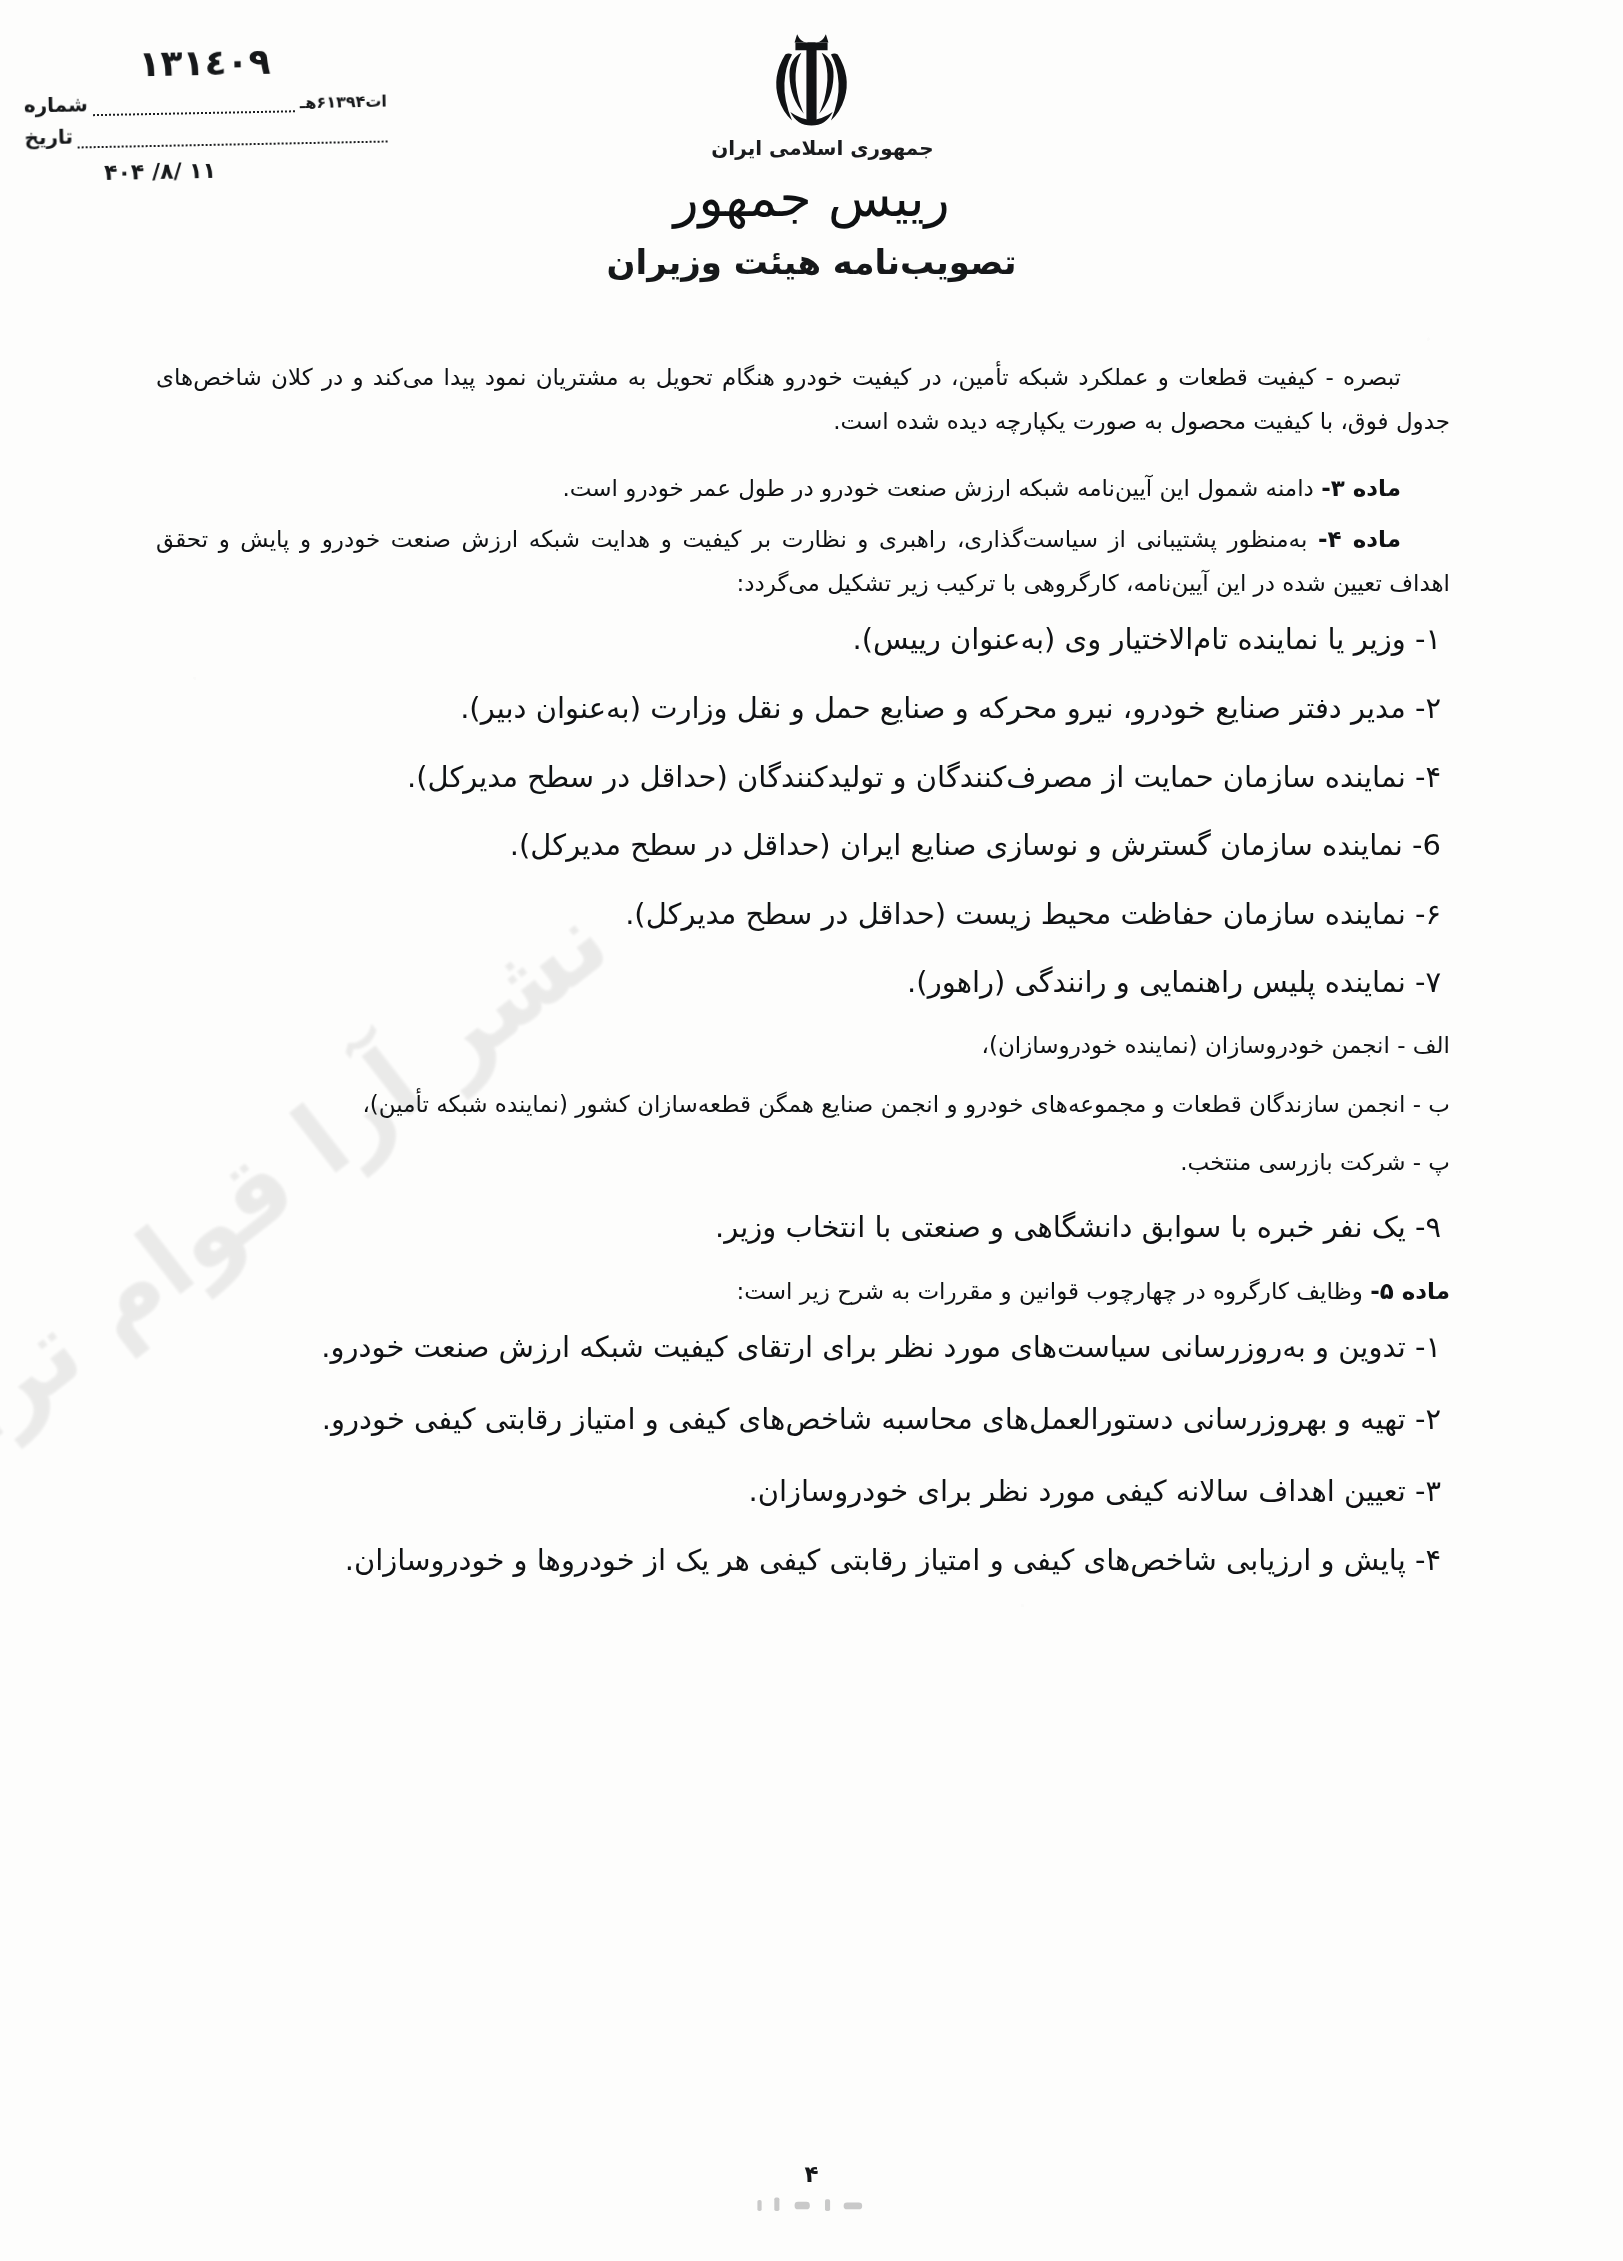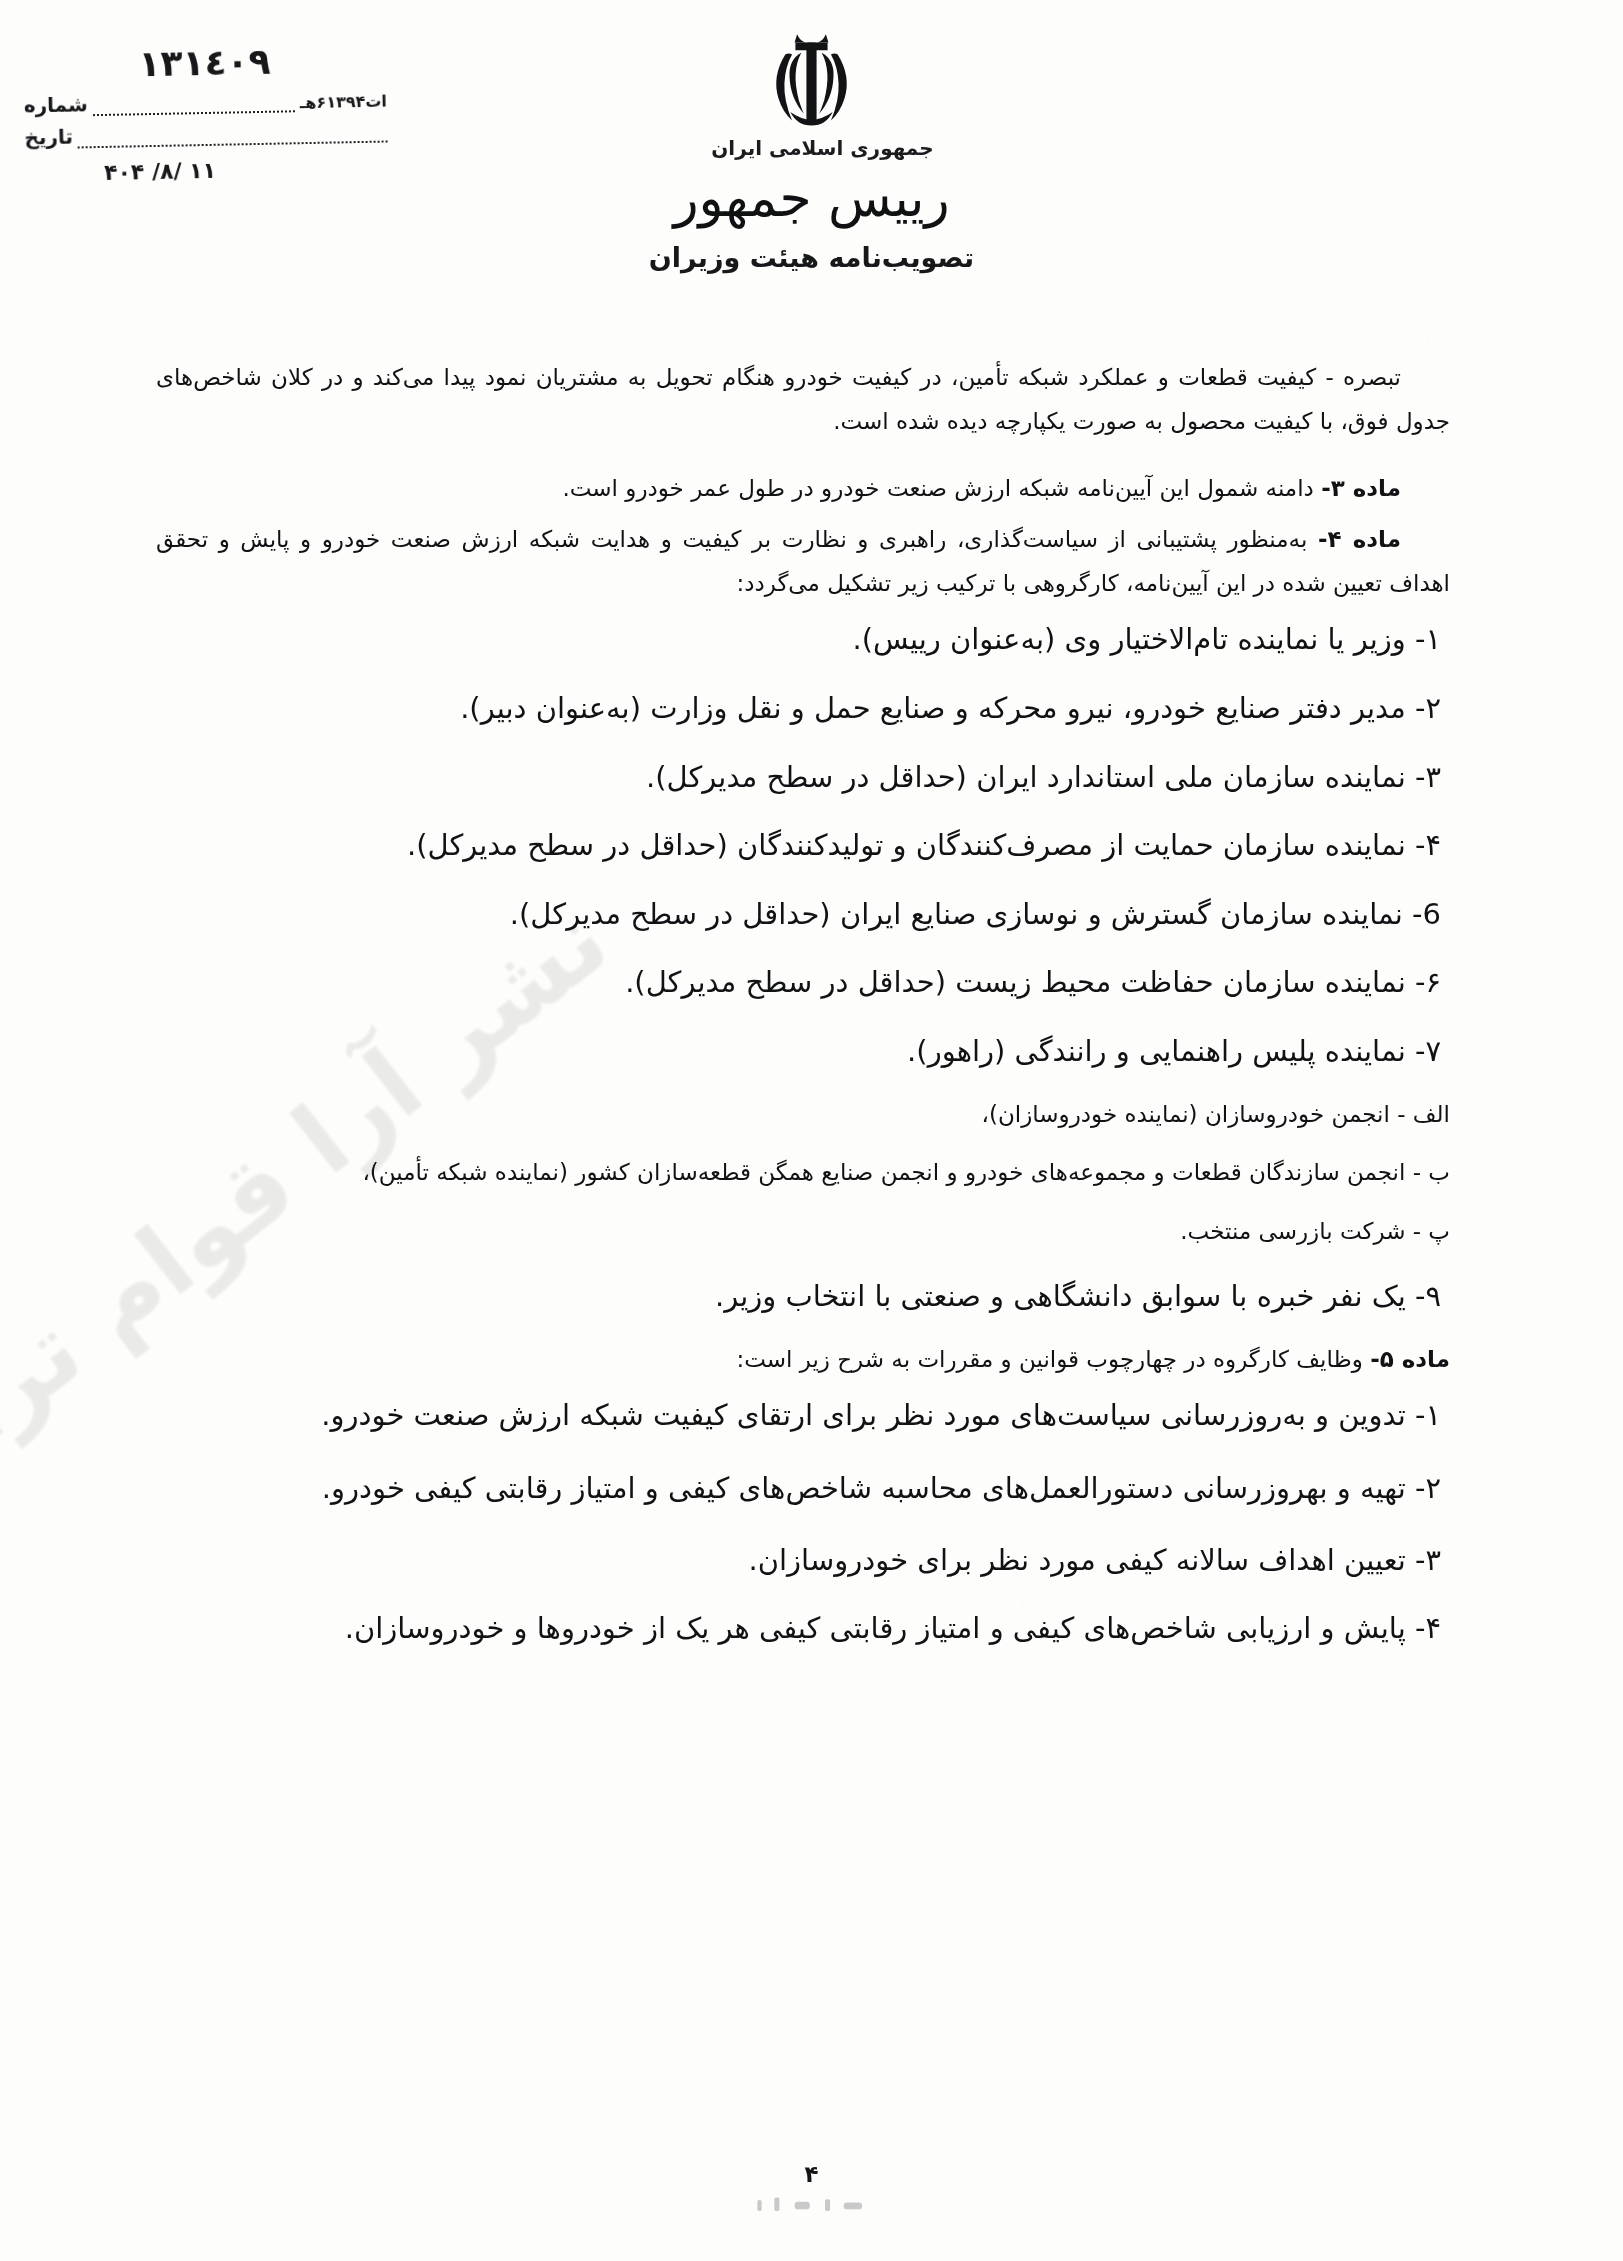--- a/index.html
+++ b/index.html
@@ -132,21 +132,21 @@
   }
   .president-title {
     font-size: 52px;
     font-weight: 400;
     color: #0f1113;
     margin-top: 8.5px;
     letter-spacing: 1.7px;
     filter: blur(0.2px);
   }
   .doc-kind {
-    font-size: 27px;
+    font-size: 34px;
     font-weight: 600;
     color: #16181a;
     margin-top: 13.5px;
     letter-spacing: 0.8px;
     filter: blur(0.3px);
   }
 
   
   .body-area {
     position: relative;
@@ -272,21 +272,20 @@
       <span>دامنه شمول این آیین‌نامه شبکه ارزش صنعت خودرو در طول عمر خودرو است.</span>
     </p>
 
     <p class="para indent">
       <b class="lead">ماده ۴-</b>
       <span>به‌منظور پشتیبانی از سیاست‌گذاری، راهبری و نظارت بر کیفیت و هدایت شبکه ارزش صنعت خودرو و پایش و تحقق اهداف تعیین شده در این آیین‌نامه، کارگروهی با ترکیب زیر تشکیل می‌گردد:</span>
     </p>
 
     <p class="item tight">۱- وزیر یا نماینده تام‌الاختیار وی (به‌عنوان رییس).</p>
     <p class="item tight">۲- مدیر دفتر صنایع خودرو، نیرو محرکه و صنایع حمل و نقل وزارت (به‌عنوان دبیر).</p>
-    <p class="item tight">۳- نماینده سازمان ملی استاندارد ایران (حداقل در سطح مدیرکل).</p>
     <p class="item tight">۴- نماینده سازمان حمایت از مصرف‌کنندگان و تولیدکنندگان (حداقل در سطح مدیرکل).</p>
     <p class="item tight">6- نماینده سازمان گسترش و نوسازی صنایع ایران (حداقل در سطح مدیرکل).</p>
     <p class="item tight">۶- نماینده سازمان حفاظت محیط زیست (حداقل در سطح مدیرکل).</p>
     <p class="item tight">۷- نماینده پلیس راهنمایی و رانندگی (راهور).</p>
 
     <p class="sub-item">الف - انجمن خودروسازان (نماینده خودروسازان)،</p>
     <p class="sub-item">ب - انجمن سازندگان قطعات و مجموعه‌های خودرو و انجمن صنایع همگن قطعه‌سازان کشور (نماینده شبکه تأمین)،</p>
     <p class="sub-item">پ - شرکت بازرسی منتخب.</p>
 
     <p class="item tight">۹- یک نفر خبره با سوابق دانشگاهی و صنعتی با انتخاب وزیر.</p>

